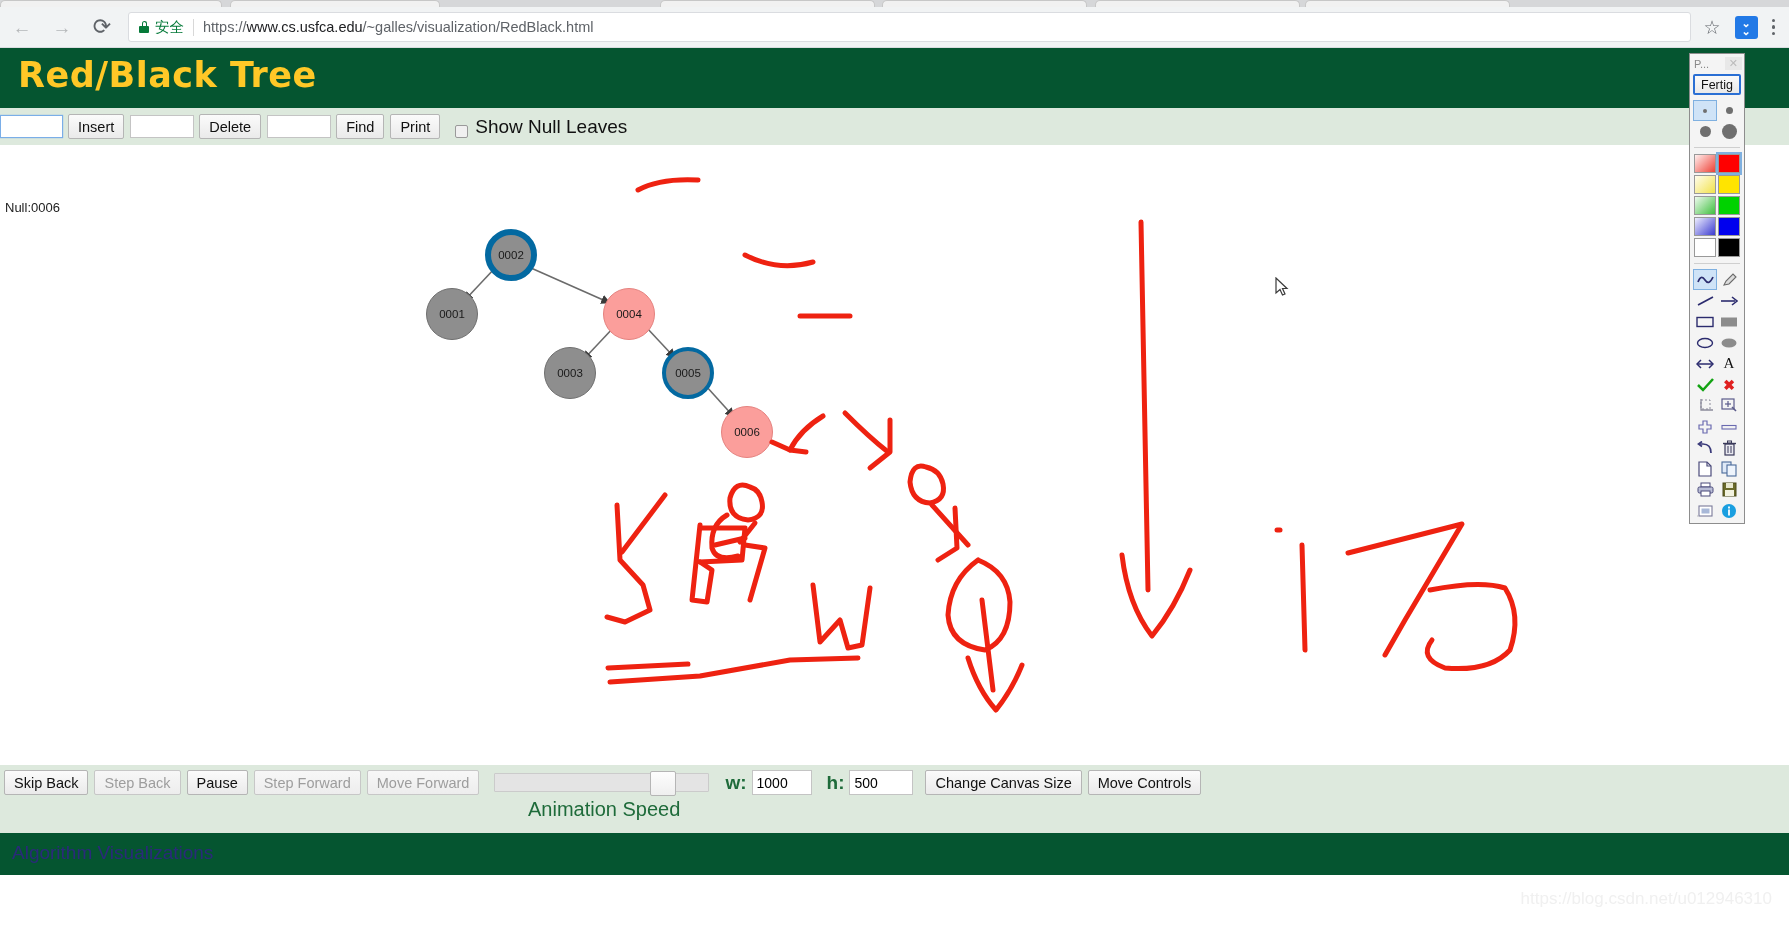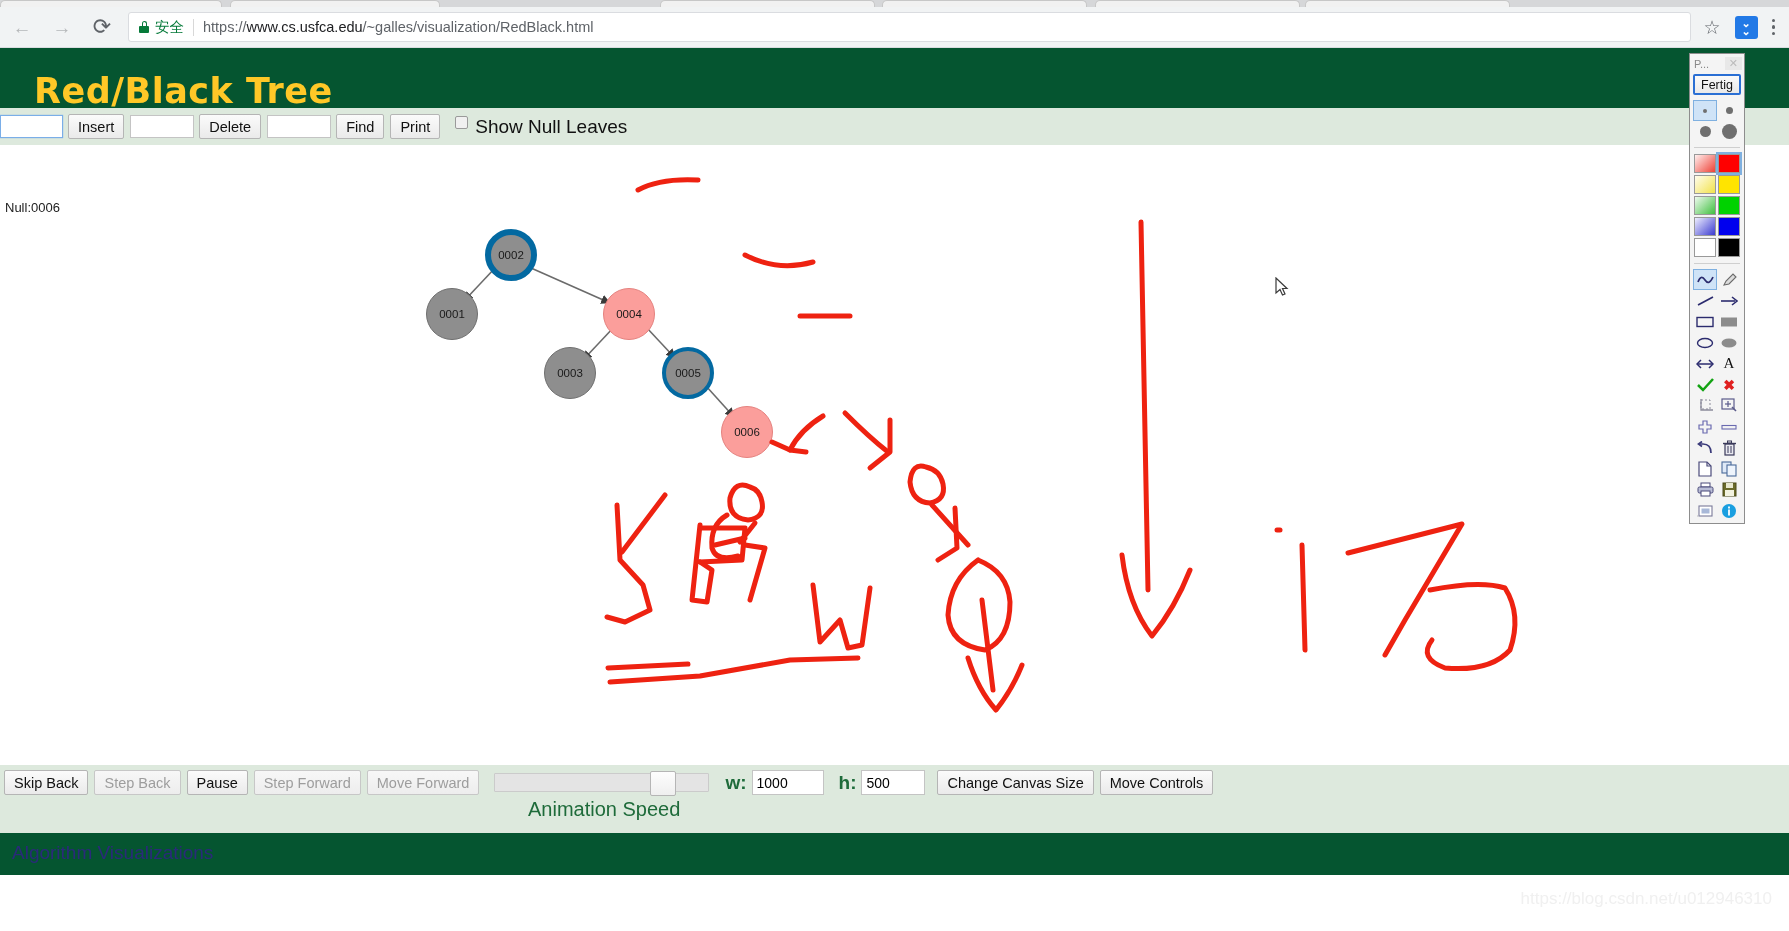--- a/index.html
+++ b/index.html
@@ -61,42 +61,42 @@
   .menu-dots { margin-right:14px; display:flex; flex-direction:column; gap:3px; }
   .menu-dots span { width:3.5px; height:3.5px; border-radius:50%; background:#5f6368; display:block; }
 
   
   .page { position:absolute; left:0; top:48px; width:1789px; height:883px; background:#fff; }
 
   .header {
     position:absolute; left:0; top:0; width:1789px; height:60px; background:#055530;
   }
   .header h1 {
-    margin:16px; padding:7px 0 0 18px; color:#ffc827;
+    margin:0; padding:7px 0 0 18px; color:#ffc827;
     font-size:35px; font-weight:bold; letter-spacing:0.5px;
     font-family:"DejaVu Sans", sans-serif;
   }
 
   .ctrlband {
     position:absolute; left:0; top:60px; width:1789px; height:37px;
     background:#dde9dd; display:flex; align-items:center; padding-left:0;
   }
   .txtin {
     height:23px; border:1px solid #c4c4c4; background:#fff; margin-right:5px;
     font-size:14px; padding:0 4px; font-family:"Liberation Sans", sans-serif;
   }
   .txtin.focused { border:1px solid #7aaee8; box-shadow:0 0 1px #7aaee8; }
   .btn {
     height:25px; background:linear-gradient(#fbfbfb,#eaeaea);
     border:1px solid #b5b5b5; border-radius:2px; color:#111;
     font-size:14.5px; padding:0 9px; margin-right:6px; white-space:nowrap;
     font-family:"Liberation Sans", sans-serif; cursor:default;
   }
   .btn.disabled { color:#9d9d9d; border-color:#c7c7c7; background:linear-gradient(#f7f7f7,#ededed); }
-  .cb-wrap { display:flex; align-items:flex-start; margin-left:9px; }
+  .cb-wrap { display:flex; align-items:flex-end; margin-left:9px; }
   .cbox {
     width:13px; height:13px; border:1px solid #9a9a9a; background:#f0f0f0;
     border-radius:2px; margin-right:7px;
   }
   .cb-label { font-size:19px; color:#111; white-space:nowrap; font-family:"Liberation Sans", sans-serif; }
 
   .canvas-area {
     position:absolute; left:0; top:97px; width:1789px; height:620px;
     background:#fff; overflow:hidden;
   }
@@ -275,21 +275,21 @@
         <button class="btn disabled">Step Back</button>
         <button class="btn">Pause</button>
         <button class="btn disabled">Step Forward</button>
         <button class="btn disabled">Move Forward</button>
 
         <div class="slider-track">
           <div class="slider-thumb"></div>
         </div>
 
         <span class="wh-label">w:</span>
-        <input class="txtin" type="text" style="width: 72px; height: 25px;" value="1000">
+        <input class="txtin" type="text" style="width: 60px; height: 25px;" value="1000">
         <span class="wh-label">h:</span>
         <input class="txtin" type="text" style="width: 64px; height: 25px;" value="500">
         <button class="btn" style="margin-left:7px;">Change Canvas Size</button>
         <button class="btn">Move Controls</button>
       </div>
       <div class="anim-speed">Animation Speed</div>
     </div>
 
     <div class="footer">
       <a href="#">Algorithm Visualizations</a>

